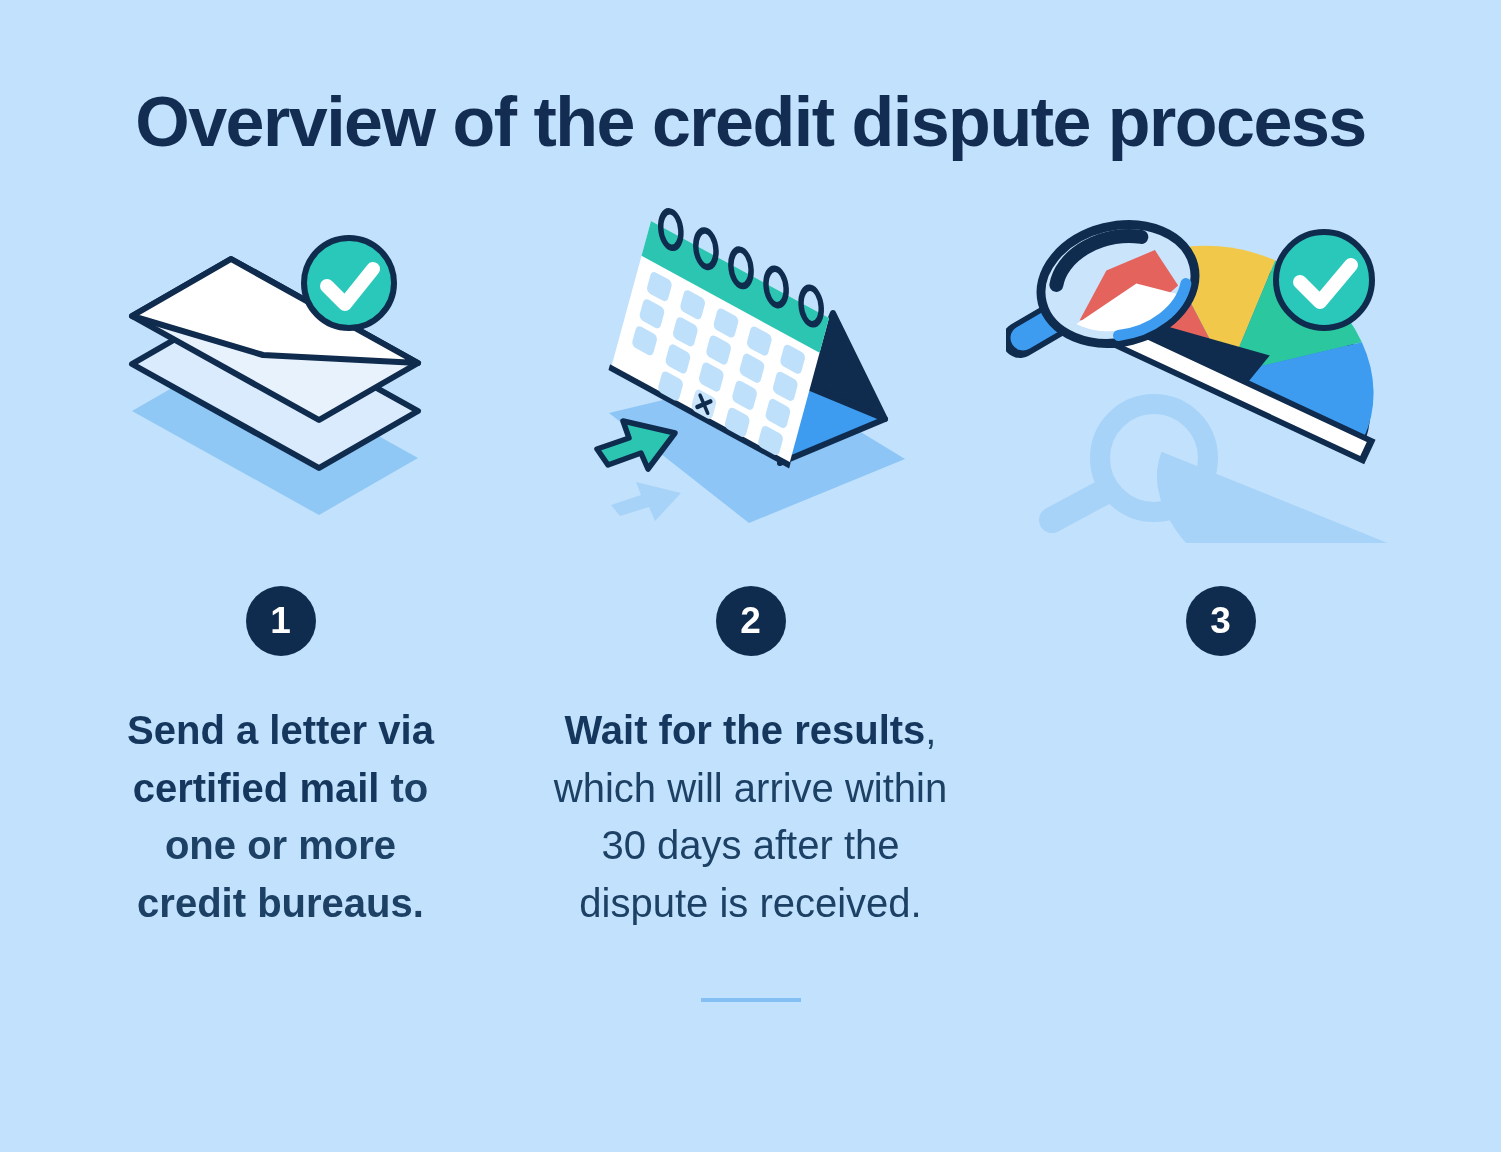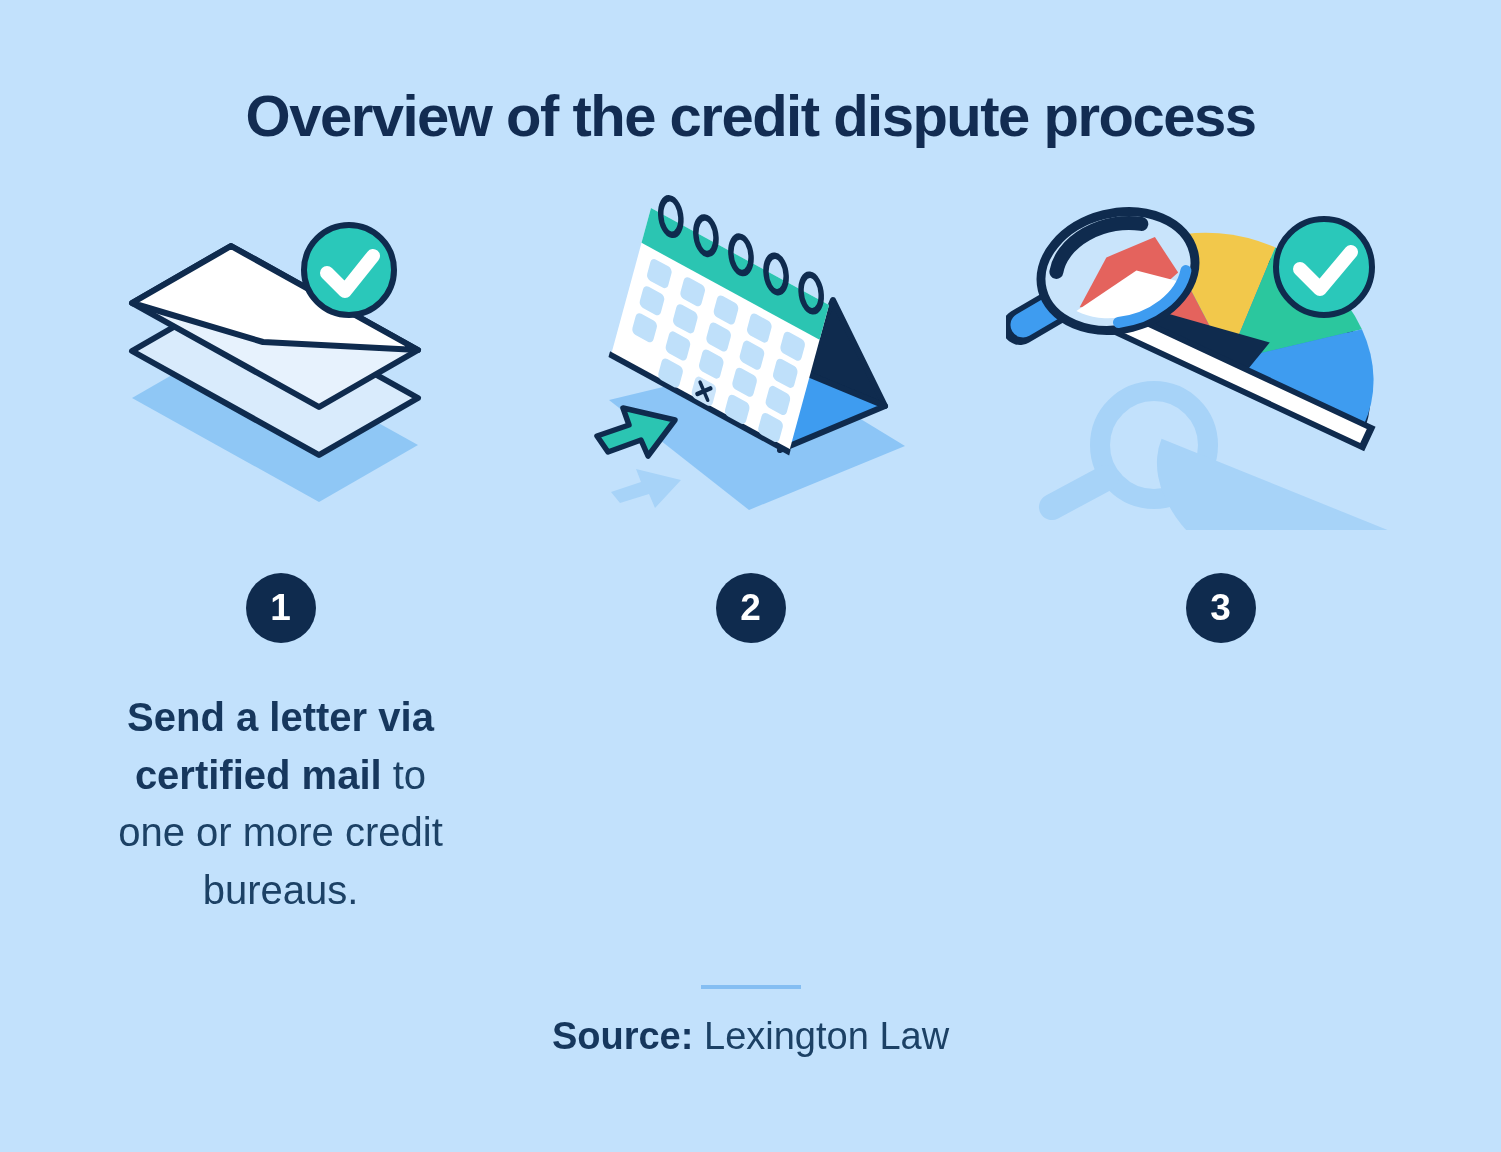--- a/index.html
+++ b/index.html
@@ -8,21 +8,21 @@
     position:relative;
     width:1501px;height:1152px;
     background:#C2E1FC;
     font-family:"Liberation Sans", sans-serif;
     color:#1C4165;
   }
   .title{
     margin:0;
     padding-top:82px;
     text-align:center;
-    font-size:58px;
+    font-size:70px;
     font-weight:bold;
     letter-spacing:-1.5px;
     color:#122C52;
   }
   .steps{
     display:flex;
     justify-content:center;
     margin-top:44px;
   }
   .step{
@@ -47,21 +47,21 @@
     font-size:37px;font-weight:bold;
   }
   .step-text{
     margin:46px 0 0 0;
     font-size:40px;
     line-height:1.44;
     text-align:center;
     color:#1C4165;
   }
   .step-text strong{color:#16375D;}
-  .w1{max-width:350px;}
+  .w1{max-width:350px;font-weight:bold;}
   .w2{max-width:425px;}
   .w3{max-width:315px;}
   .divider{
     width:100px;height:4px;
     background:#85BEF2;
     margin:66px auto 0 auto;
   }
   .source{
     margin:26px 0 0 0;
     text-align:center;
@@ -137,20 +137,21 @@
               <rect x="90" y="128" width="24" height="22" rx="5" fill="#CBE5FB"></rect>
               <path d="M96,133 L108,145 M108,133 L96,145" stroke="#0F2B4E" stroke-width="4" stroke-linecap="round"></path>
             </g>
           </g>
           <path d="M26,244 L58,233 L52,216 L104,228 L77,264 L70,248 L37,260 Z" fill="#2BC5B2" stroke="#0F2B4E" stroke-width="5.5" stroke-linejoin="round"></path>
         </svg>
       </div>
       <div class="step-number">
         <span>2</span>
       </div>
+      <p class="step-text w2"><strong>Wait for the results</strong><span>, which will arrive within 30 days after the dispute is received.</span></p>
     </div>
 
     <div class="step">
       <div class="icon-box">
         <svg width="430" height="335" viewBox="0 0 430 335">
           <defs>
             <clipPath id="lens-clip">
                 <ellipse cx="0" cy="0" rx="64" ry="46"></ellipse>
               </clipPath>
           </defs>
@@ -189,15 +190,14 @@
       </div>
       <div class="step-number">
         <span>3</span>
       </div>
     </div>
 
   </section>
 
   <div class="divider"></div>
 
-  <p class="source"><strong>Source:</strong><span>Lexington Law</span></p>
 
 </main>
 
 </body></html>

